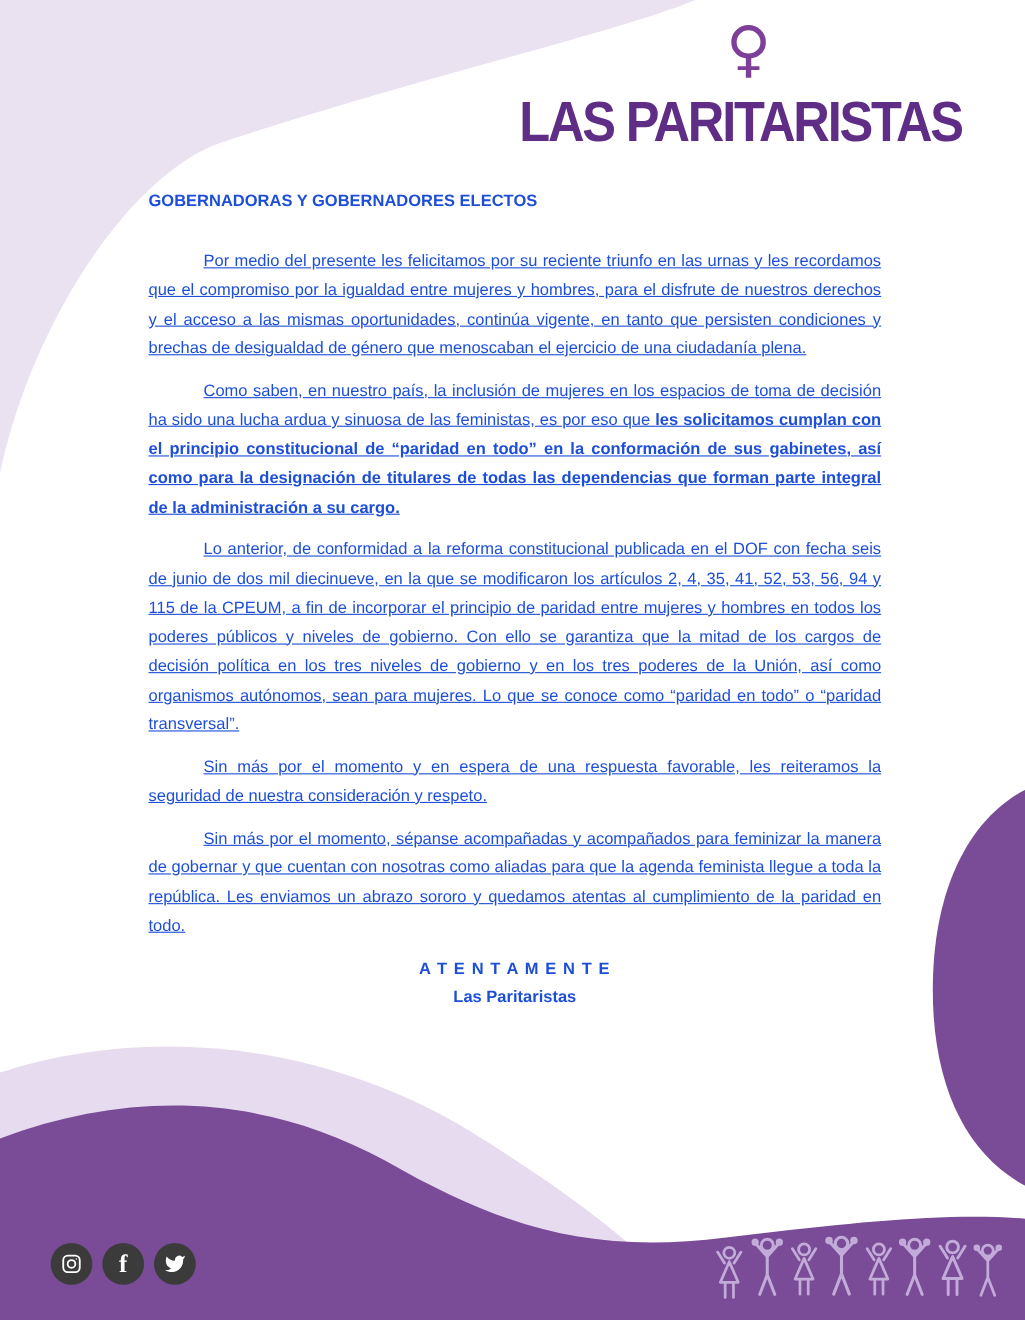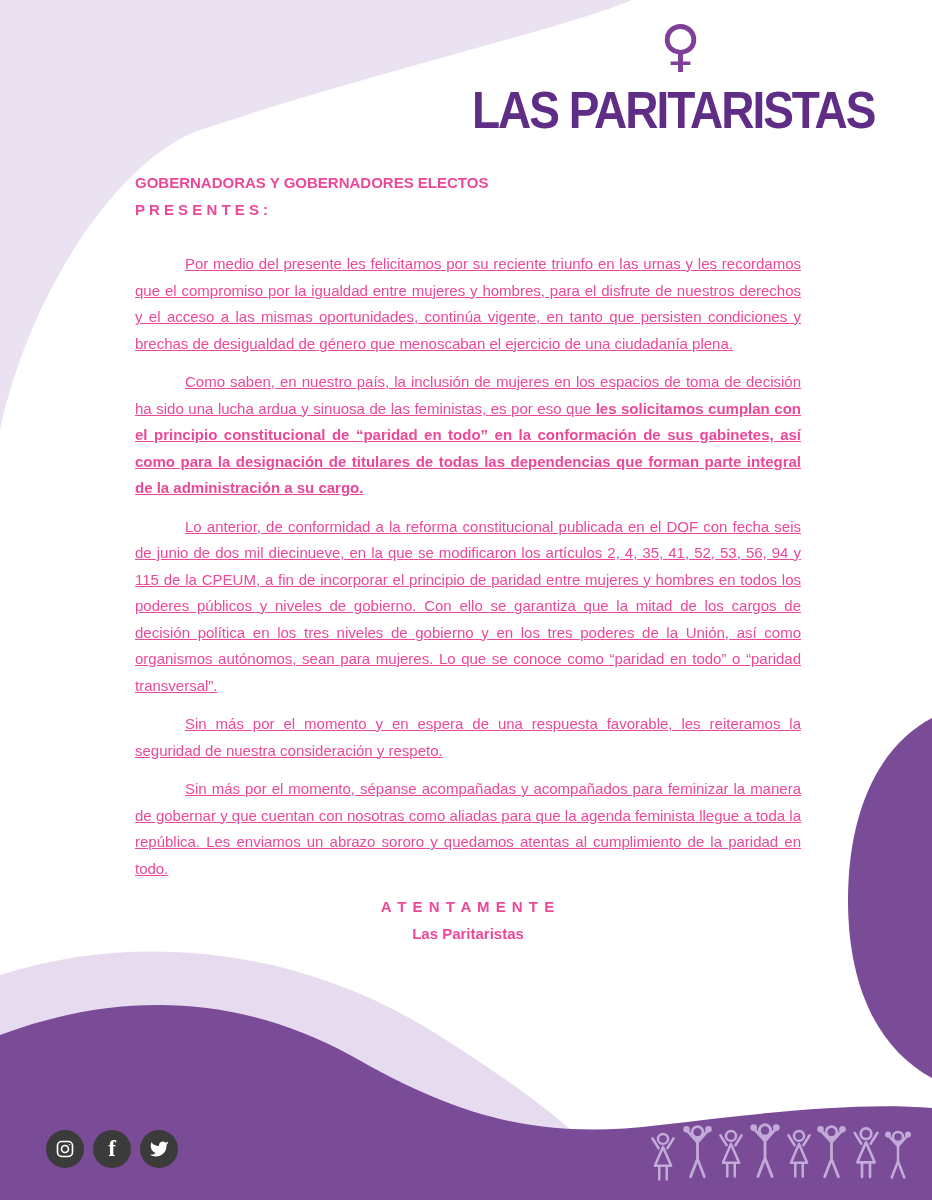--- a/index.html
+++ b/index.html
@@ -36,21 +36,21 @@
     color: #7d3f98;
     font-family: "DejaVu Sans", sans-serif;
     line-height: 1;
   }
   .letter {
     position: absolute;
     top: 170px; left: 135px;
     width: 666px;
     font-size: 15px;
     line-height: 26.5px;
-    color: #ec4899;
+    color: #1d4ed8;
     text-align: justify;
   }
   .recipient { font-weight: bold; margin-bottom: 28px; text-align: left; }
   .letter p { margin: 4px 0 12px 0; text-indent: 50px; text-decoration: underline; }
   .bold { font-weight: bold; }
   .closing { text-align: center; margin-top: 8px; font-weight: bold; text-indent: 0; }
   .closing .salutation { letter-spacing: 1px; }
   .social {
     position: absolute;
     left: 46px; top: 1130px;
@@ -118,21 +118,20 @@
       <use href="#fig-arms" x="883" y="1130" width="30" height="50"></use>
     </g>
   </svg>
 
   <div class="female-symbol">♀</div>
   <div class="logo-text">LAS PARITARISTAS</div>
 
   <div class="letter">
     <div class="recipient">
       <div>GOBERNADORAS Y GOBERNADORES ELECTOS</div>
-      <div>P R E S E N T E S :</div>
     </div>
 
     <p>Por medio del presente les felicitamos por su reciente triunfo en las urnas y les recordamos que el compromiso por la igualdad entre mujeres y hombres, para el disfrute de nuestros derechos y el acceso a las mismas oportunidades, continúa vigente, en tanto que persisten condiciones y brechas de desigualdad de género que menoscaban el ejercicio de una ciudadanía plena.</p>
 
     <p><span>Como saben, en nuestro país, la inclusión de mujeres en los espacios de toma de decisión ha sido una lucha ardua y sinuosa de las feministas, es por eso que </span><span class="bold">les solicitamos cumplan con el principio constitucional de “paridad en todo” en la conformación de sus gabinetes, así como para la designación de titulares de todas las dependencias que forman parte integral de la administración a su cargo.</span></p>
 
     <p>Lo anterior, de conformidad a la reforma constitucional publicada en el DOF con fecha seis de junio de dos mil diecinueve, en la que se modificaron los artículos 2, 4, 35, 41, 52, 53, 56, 94 y 115 de la CPEUM, a fin de incorporar el principio de paridad entre mujeres y hombres en todos los poderes públicos y niveles de gobierno.  Con ello se garantiza que la mitad de los cargos de decisión política en los tres niveles de gobierno y en los tres poderes de la Unión, así como organismos autónomos,  sean para mujeres. Lo que se conoce como “paridad en todo” o “paridad transversal”.</p>
 
     <p>Sin más por el momento y en espera de una respuesta favorable, les reiteramos la seguridad de nuestra consideración y respeto.</p>
 

